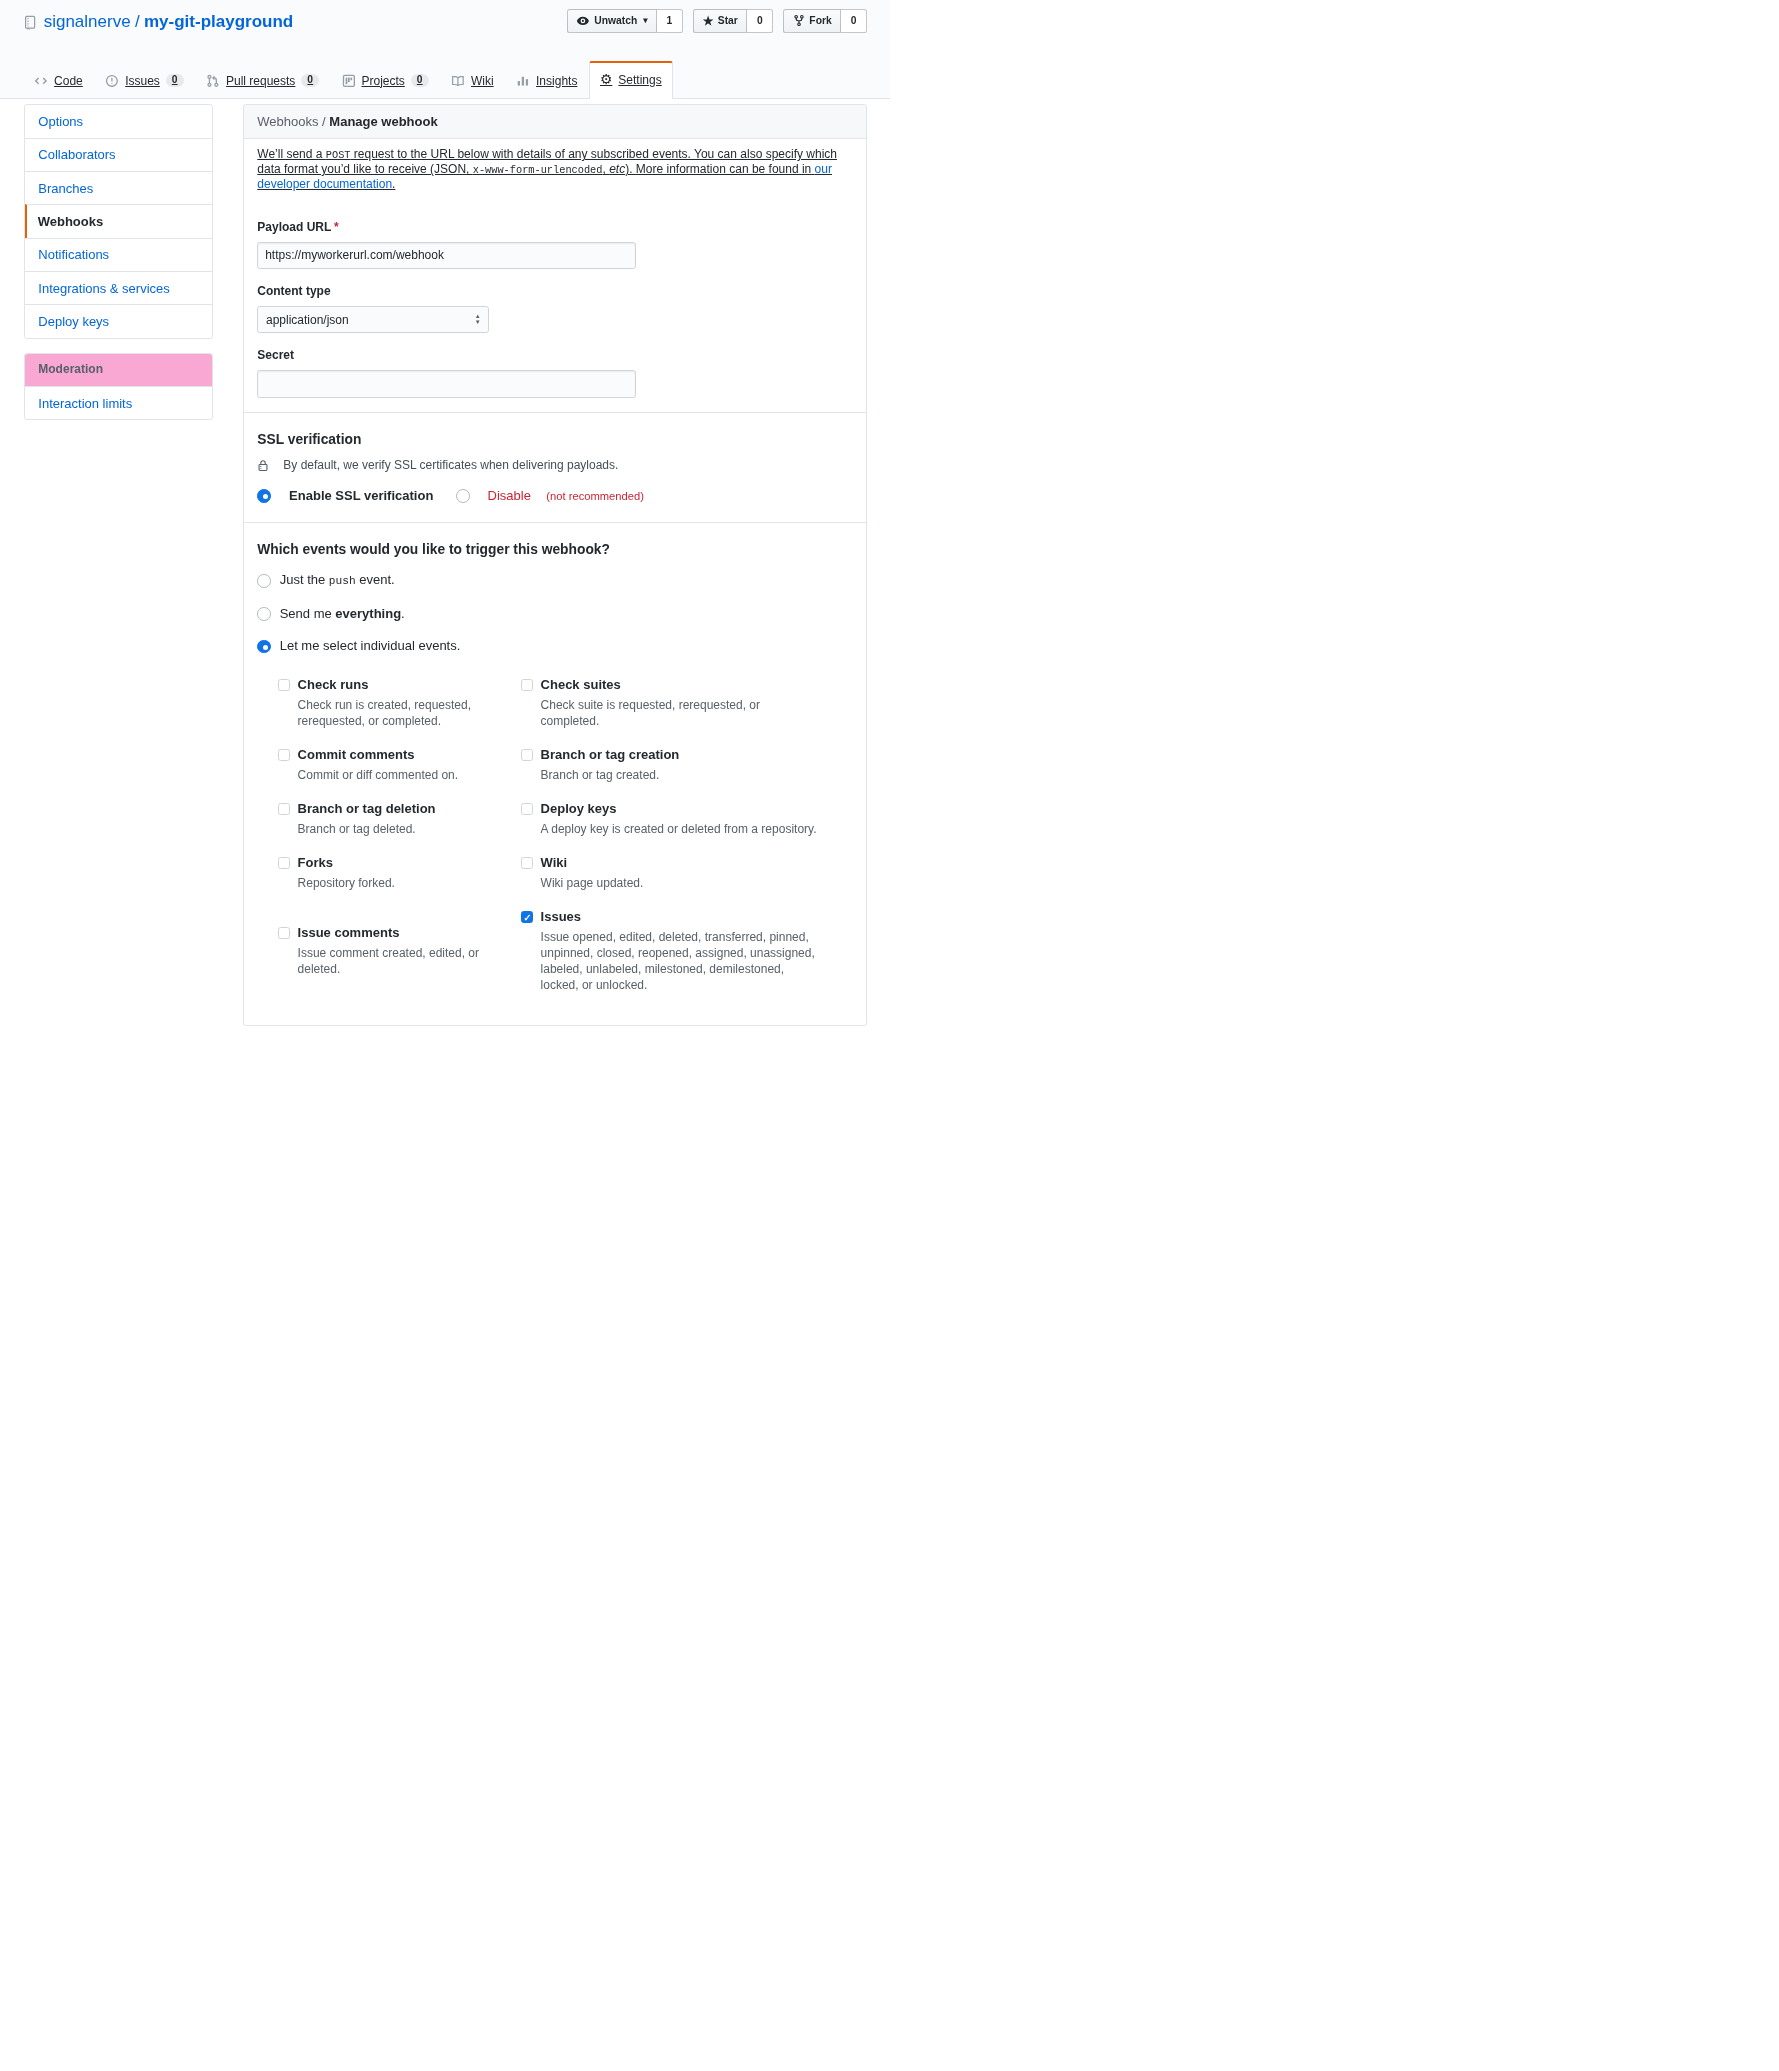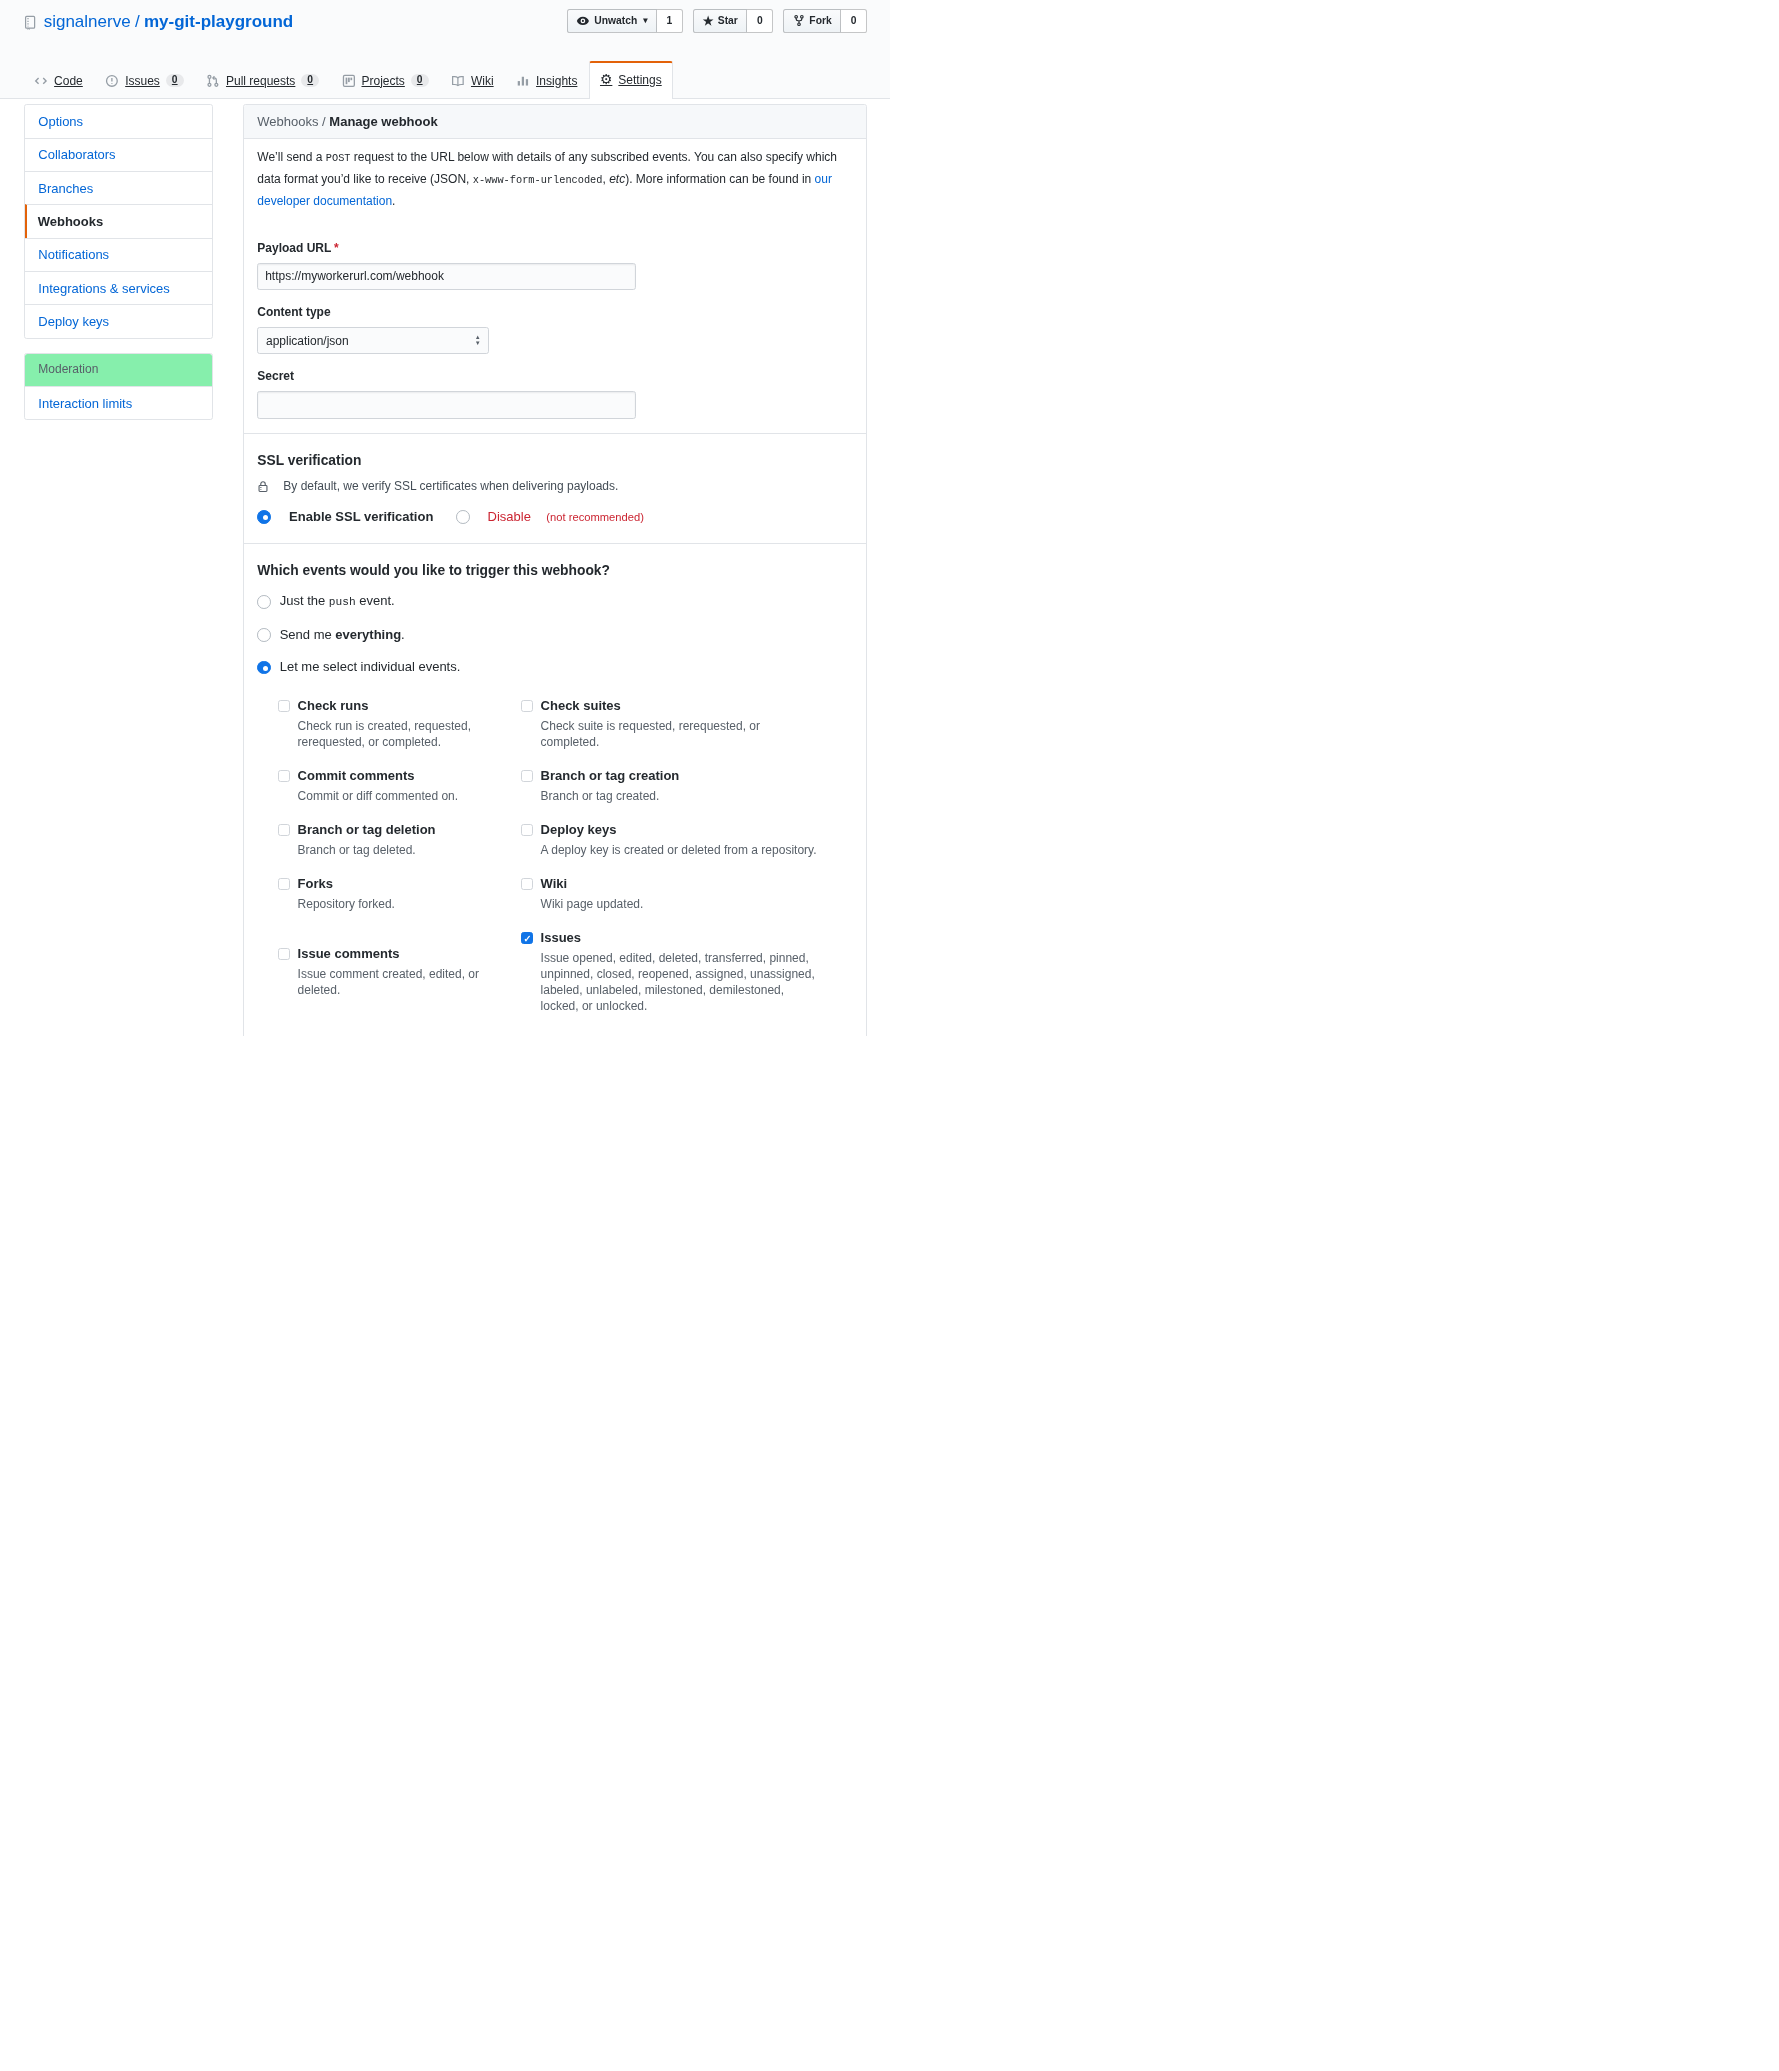--- a/index.html
+++ b/index.html
@@ -72,33 +72,33 @@
     display:block; padding:7.7px 13.8px; font-size:13px; color:#0366d6;
     border-top:0.9px solid #e1e4e8; cursor:pointer; line-height:17px;
   }
   .menu > .menu-item:first-child, .menu-header + .menu-item { border-top:0; }
   .menu-header + .menu-item { border-top:0.9px solid #e1e4e8; }
   .menu-item.active {
     color:#24292e; font-weight:600;
     border-left:2.6px solid #e36209; padding-left:11.2px;
   }
   .menu-header {
-    padding:7.7px 13.8px; background:#86efac; font-weight:400; color:#586069;
+    padding:7.7px 13.8px; background:#f9a8d4; font-weight:700; color:#586069;
     border-radius:2.6px 2.6px 0 0; line-height:17px;
   }
 
   
   .panel { flex:1; border:0.9px solid #e1e4e8; border-radius:2.6px; background:#fff; }
   .panel-header {
     padding:7.7px 13.8px; background:#f6f8fa; border-bottom:0.9px solid #e1e4e8;
     border-radius:2.6px 2.6px 0 0; font-size:13px; line-height:17px;
   }
   .panel-header .parent, .panel-header .bc-slash { color:#586069; font-weight:400; }
   .panel-header .current { font-weight:600; color:#24292e; }
-  .desc { line-height:21px; font-size:12px; padding:8.6px 13.8px 10.3px; }
+  .desc { line-height:14px; font-size:12px; padding:8.6px 13.8px 10.3px;text-decoration:underline; }
   .desc .it { font-style:italic; }
 
   .form-section { padding:13.8px; border-bottom:0.9px solid #e1e4e8; }
   .form-label { font-weight:600; font-size:12px; margin:13.8px 0 6px; line-height:17px; }
   .form-label:first-child { margin-top:3.4px; }
   .required { color:#cb2431; margin-left:2.6px; }
   input.text {
     display:block; width:379px; height:27.5px; padding:5.2px 6.9px;
     font-size:12px; color:#24292e; font-family:inherit;
     background:#fafbfc; border:0.9px solid #d1d5da; border-radius:2.6px;

